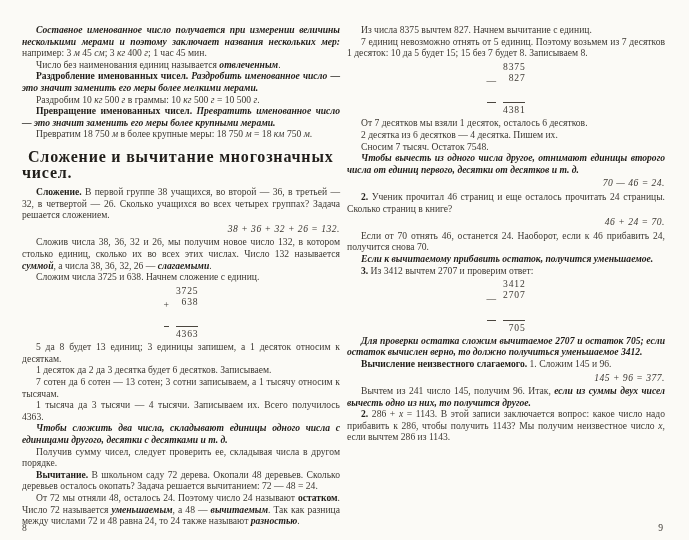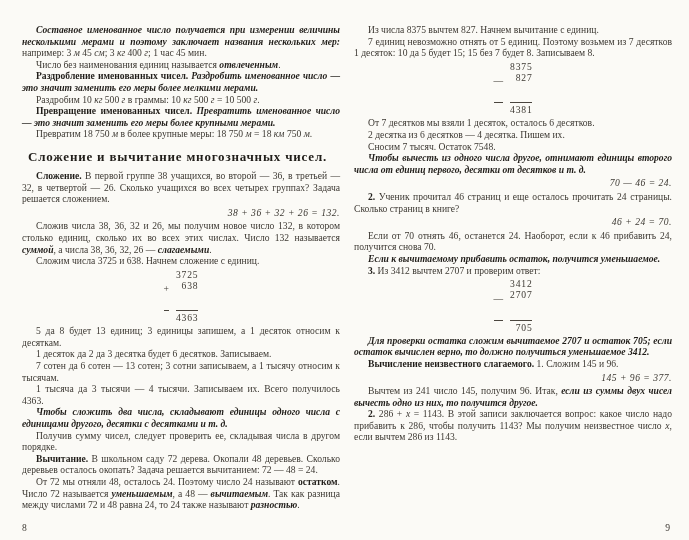--- a/index.html
+++ b/index.html
@@ -5,37 +5,37 @@
   :root{
     --paper:#fbfaf6;
     --ink:#3c3832;
     --ink-bold:#211e1a;
     --rule:#4a453e;
   }
   html,body{margin:0;padding:0;}
   body{background:#e8e6e0;font-family:"Liberation Serif","DejaVu Serif",serif;}
   .book{
     width:689px;height:540px;background:var(--paper);
-    box-sizing:border-box;display:flex;gap:14px;
+    box-sizing:border-box;display:flex;gap:7px;
     padding:24px 14px 0 22px;overflow:hidden;position:relative;
   }
   .page{
     flex:0 0 318px;width:318px;position:relative;
     color:var(--ink);font-size:9.6px;line-height:11.6px;
   }
   .para{
     margin:0;text-indent:14px;text-align:justify;
   }
   .seg{white-space:pre-wrap;}
   .s-r{}
   .s-b{font-weight:700;color:var(--ink-bold);}
   .s-i{font-style:italic;}
   .s-bi{font-weight:700;font-style:italic;color:var(--ink-bold);}
   .section-heading{
-    font-size:13px;line-height:16px;font-weight:700;color:var(--ink-bold);
+    font-size:16px;line-height:16px;font-weight:700;color:var(--ink-bold);
     letter-spacing:0.8px;margin:9px 0 5px 0;text-indent:6px;
   }
   .equation{
     text-align:right;margin:2px 0;letter-spacing:0.5px;font-style:italic;
   }
   .colop-wrap{
     text-align:center;margin:2px 0;
   }
   .colop{
     display:inline-grid;grid-template-columns:auto auto;column-gap:7px;

